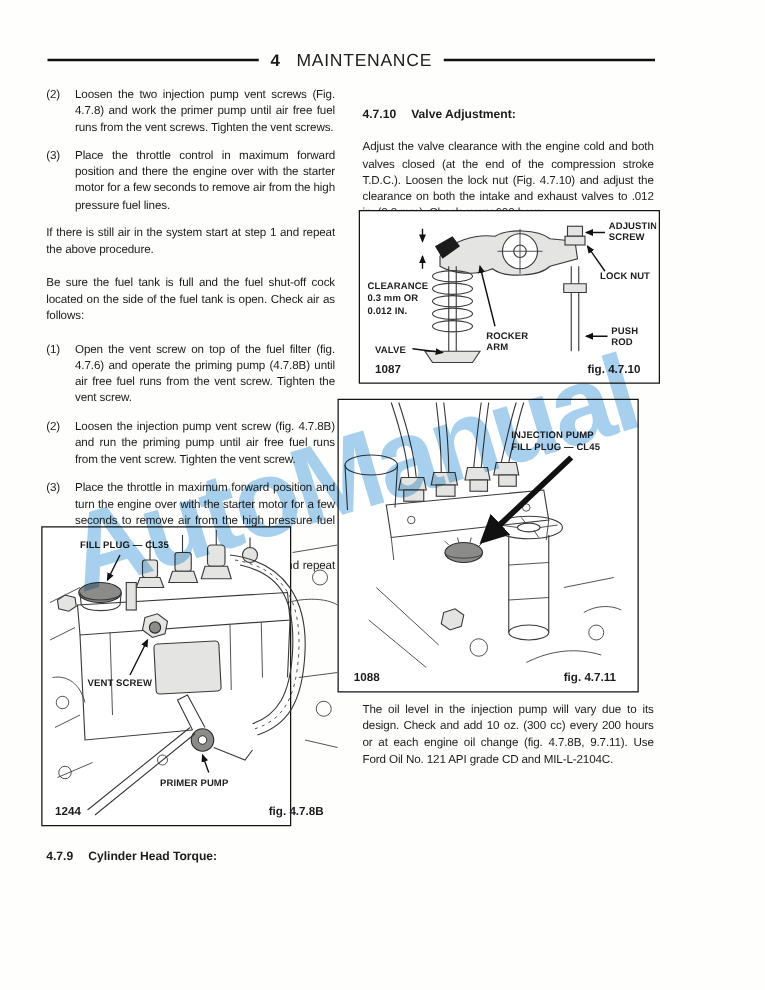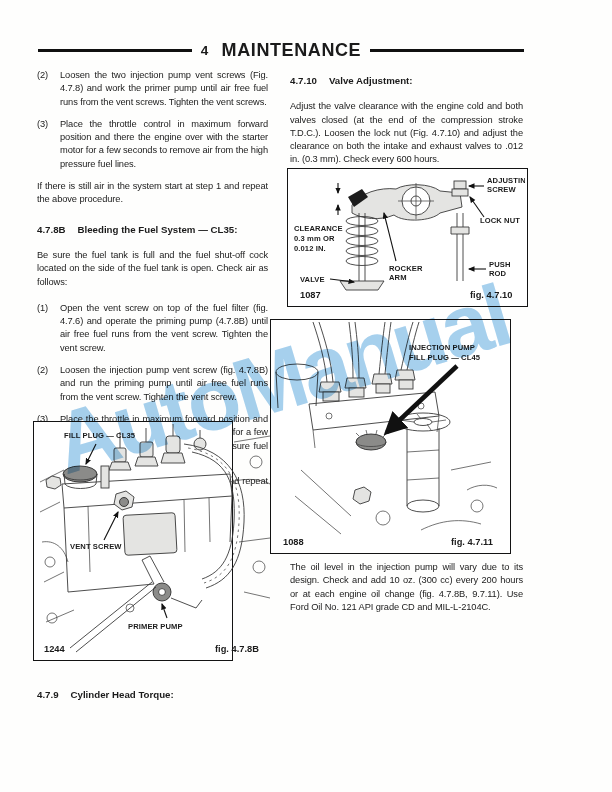--- a/index.html
+++ b/index.html
@@ -6,29 +6,29 @@
   .page{
     position:relative; width:612px; height:792px; background:#fefefd;
     font-family:"Liberation Sans", sans-serif; color:#1b1b1b; overflow:hidden;
     margin:0 auto;
   }
   
   .page-header{position:absolute; left:38px; top:40px; width:486px;
     display:flex; align-items:center;}
   .hrule{flex:1; height:2.2px; background:#101010;}
   .ch-num{font-size:13.5px; font-weight:bold; margin:0 13px 0 9px; letter-spacing:.3px;}
-  .ch-title{font-size:18px; font-weight:bold; letter-spacing:.6px; margin-right:9px;}
+  .ch-title{font-size:14px; font-weight:normal; letter-spacing:.6px; margin-right:9px;}
 
   
   .tblock{position:absolute; font-size:9.3px; line-height:13.3px; letter-spacing:-0.1px;}
   .tblock p{margin:0 0 13px; text-align:justify;}
   .step{display:flex; margin:0 0 9px;}
   .step-num{flex:0 0 23px;}
   .step-body{flex:1; text-align:justify;}
-  .sec-head{font-size:9.7px; font-weight:bold; margin:0 0 13px; letter-spacing:0;}
+  .sec-head{font-size:9.7px; font-weight:bold; margin:11px 0 13px; letter-spacing:0;}
   .sec-head .sec-no{margin-right:12px;}
   .pageno{margin-top:14px; font-size:9.5px;}
 
   
   .figbox{position:absolute; border:1.7px solid #131313; background:#fff; box-sizing:border-box;}
   .figbox svg{display:block;}
   .figbox text{font-family:"Liberation Sans", sans-serif; font-weight:bold; fill:#1b1b1b;}
   text.lbl{font-size:7.6px; letter-spacing:.1px;}
   text.cap{font-size:9.3px;}
   .ln{stroke:#3a3a3a; stroke-width:.9; fill:none;}
@@ -62,23 +62,20 @@
     <div class="step">
       <span class="step-num">(2)</span>
       <span class="step-body">Loosen the two injection pump vent screws (Fig. 4.7.8) and work the primer pump until air free fuel runs from the vent screws. Tighten the vent screws.</span>
     </div>
     <div class="step">
       <span class="step-num">(3)</span>
       <span class="step-body">Place the throttle control in maximum forward position and there the engine over with the starter motor for a few seconds to remove air from the high pressure fuel lines.</span>
     </div>
     <p>If there is still air in the system start at step 1 and repeat the above procedure.</p>
 
-    <div class="sec-head" style="margin-top:16px;">
-      <span class="sec-no">4.7.8B</span><span>Bleeding the Fuel System — CL35:</span>
-    </div>
     <p>Be sure the fuel tank is full and the fuel shut-off cock located on the side of the fuel tank is open. Check air as follows:</p>
     <div class="step">
       <span class="step-num">(1)</span>
       <span class="step-body">Open the vent screw on top of the fuel filter (fig. 4.7.6) and operate the priming pump (4.7.8B) until air free fuel runs from the vent screw. Tighten the vent screw.</span>
     </div>
     <div class="step">
       <span class="step-num">(2)</span>
       <span class="step-body">Loosen the injection pump vent screw (fig. 4.7.8B) and run the priming pump until air free fuel runs from the vent screw. Tighten the vent screw.</span>
     </div>
     <div class="step">
@@ -147,21 +144,21 @@
       <line class="arr" x1="133" y1="196" x2="128" y2="182" marker-end="url(#a1)"></line>
 
       <text class="lbl" x="30" y="16">FILL PLUG — CL35</text>
       <text class="lbl" x="36" y="127">VENT SCREW</text>
       <text class="lbl" x="94" y="207">PRIMER PUMP</text>
       <text class="cap" x="10" y="230">1244</text>
       <text class="cap" x="181" y="230">fig. 4.7.8B</text>
     </svg>
   </div>
 
-  <div class="tblock" style="left:37px; top:688px; width:231px;">
+  <div class="tblock" style="left:37px; top:668px; width:231px;">
     <div class="sec-head">
       <span class="sec-no">4.7.9</span><span>Cylinder Head Torque:</span>
     </div>
   </div>
 
   <div class="tblock" style="left:290px; top:74px; width:233px;">
     <div class="sec-head">
       <span class="sec-no">4.7.10</span><span>Valve Adjustment:</span>
     </div>
     <p>Adjust the valve clearance with the engine cold and both valves closed (at the end of the compression stroke T.D.C.). Loosen the lock nut (Fig. 4.7.10) and adjust the clearance on both the intake and exhaust valves to .012 in. (0.3 mm). Check every 600 hours.</p>

